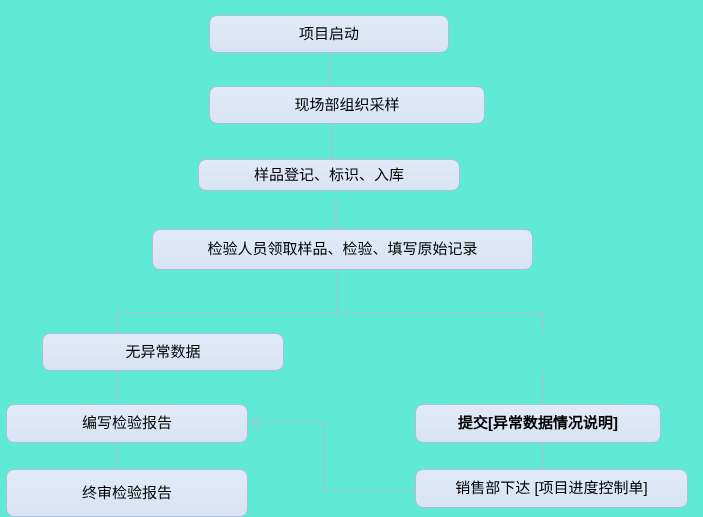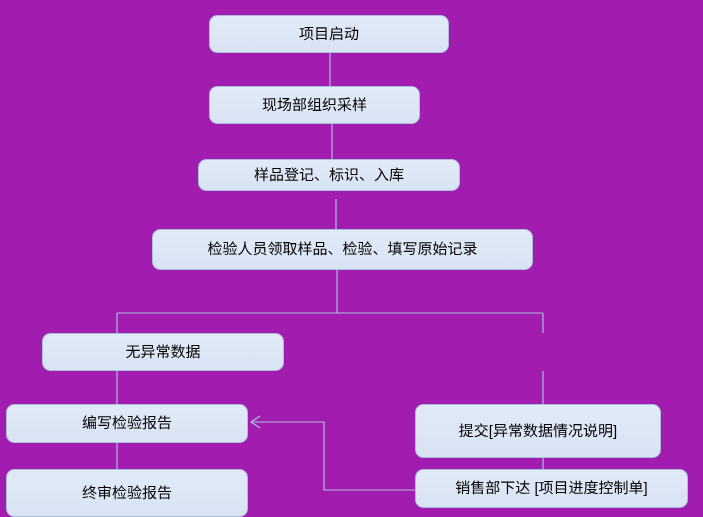--- a/index.html
+++ b/index.html
@@ -1,20 +1,20 @@
 <!DOCTYPE html>
 <html lang="zh-CN"><head>
 <meta charset="utf-8">
 <style>
   html,body{margin:0;padding:0;background:#ffffff;}
   body{font-family:"Liberation Sans",sans-serif;}
   .canvas{
     position:relative;
     width:703px;height:517px;
-    background:#a21caf;
+    background:#5eead4;
     overflow:hidden;
   }
   .edges-layer{
     position:absolute;left:0;top:0;width:703px;height:517px;
     pointer-events:none;
   }
   .edge{
     stroke:#a9bedb;
     stroke-width:1.2;
     fill:none;
@@ -26,27 +26,27 @@
     text-align:center;
     background:linear-gradient(180deg,#e1eaf8 0%,#d8e3f3 100%);
     border:1px solid #a9bedb;
     border-radius:8px;
     font-size:15px;
     color:#000000;
     line-height:1.1;
     white-space:nowrap;
   }
   .n1 {left:209px;top:15px; width:240px;height:38px;}
-  .n2 {left:209px;top:86px; width:211px;height:38px;}
+  .n2 {left:209px;top:86px; width:276px;height:38px;}
   .n3 {left:198px;top:159px;width:262px;height:32px;}
   .n4 {left:152px;top:229px;width:381px;height:41px;}
   .n5 {left:6px;  top:333px;width:242px;height:38px;margin-left:36px;}
   .n6 {left:417px;top:333px;width:243px;height:38px;}
   .n7 {left:6px;  top:404px;width:242px;height:39px;}
-  .n8 {left:415px;top:404px;width:246px;height:54px;}
+  .n8 {left:415px;top:404px;width:246px;height:39px;font-weight:bold;}
   .n9 {left:6px;  top:469px;width:242px;height:48px;}
   .n10{left:415px;top:469px;width:273px;height:39px;}
 </style>
 </head>
 <body>
 
 <div class="canvas">
 
   <svg class="edges-layer" viewBox="0 0 703 517" aria-hidden="true">
 

